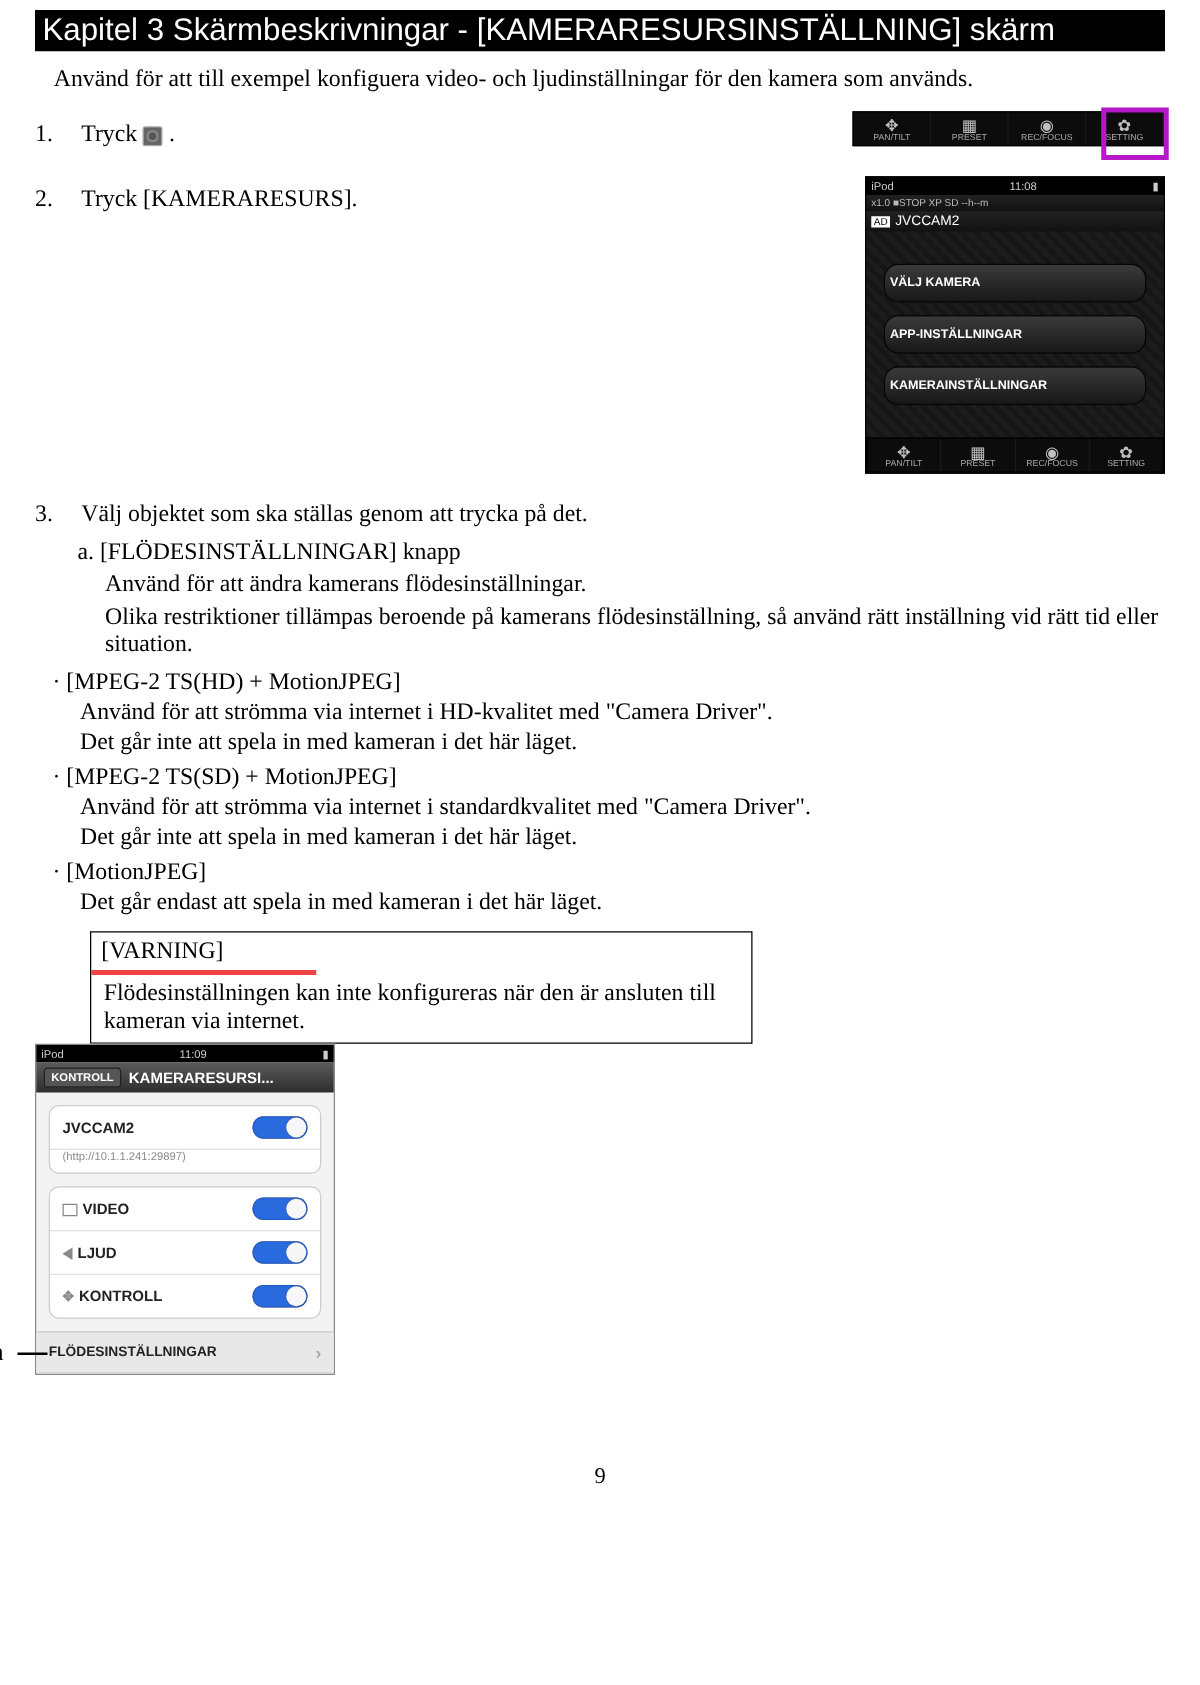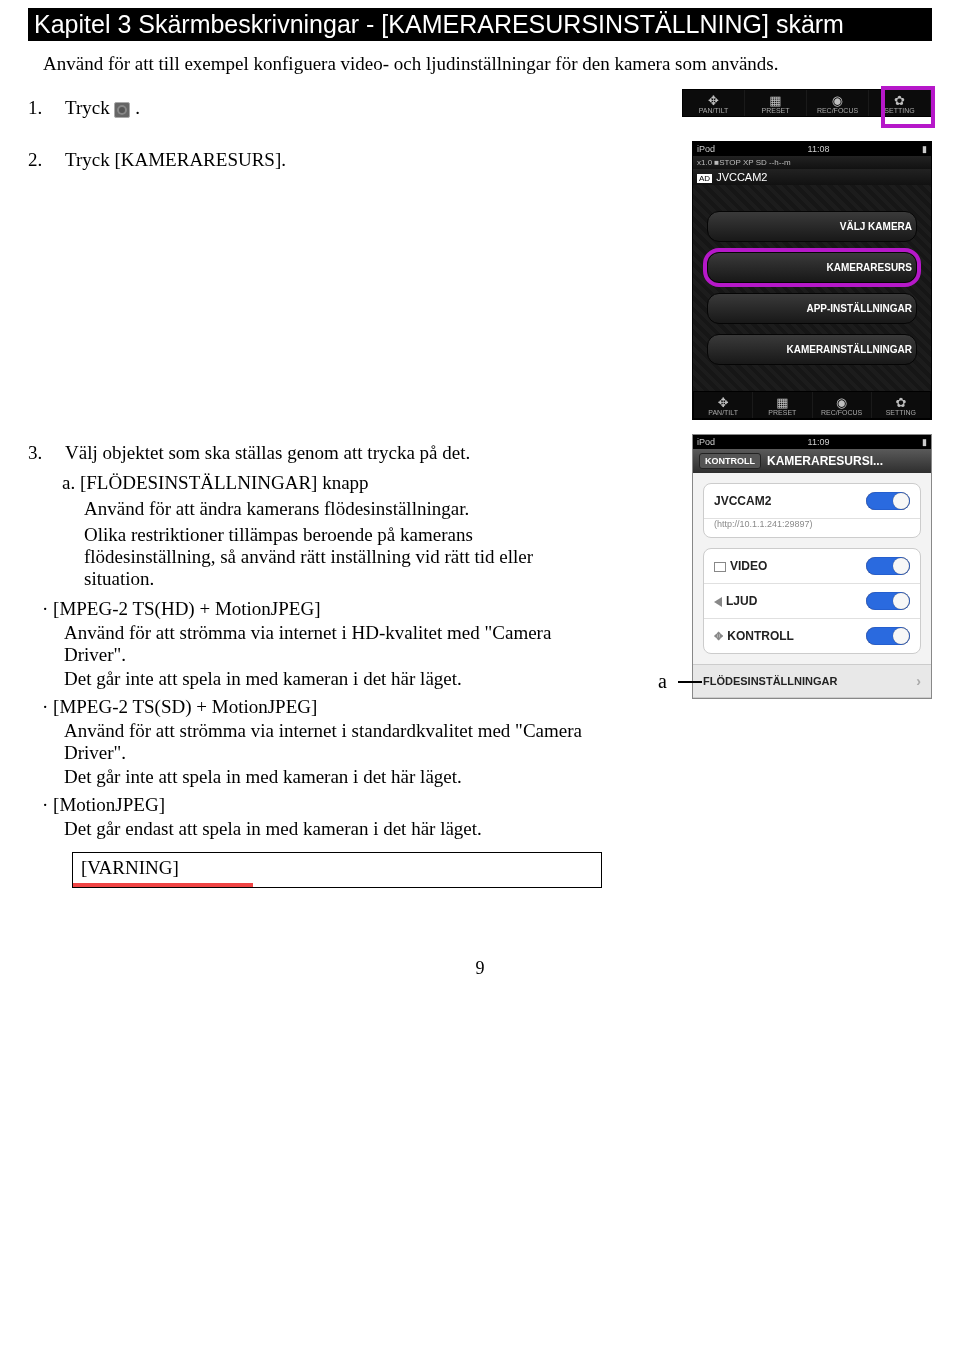--- a/index.html
+++ b/index.html
@@ -73,21 +73,21 @@
     font-size:9px; padding:2px 4px; }
   .info-line { font-size:8px; padding:2px 4px; color:#bbb; background:linear-gradient(#222,#111);}
   .info-line2 { font-size:11px; padding:2px 4px; color:#fff; background:linear-gradient(#222,#111);}
   .dark-area {
     background: repeating-linear-gradient(45deg,#161616 0 4px,#1c1c1c 4px 8px);
     padding: 16px 14px;
   }
   .menu-btn {
     background: linear-gradient(#3a3a3a,#181818);
     border:1px solid #050505; border-radius:12px;
-    color:#fff; font:bold 10px Arial; text-align:right;
+    color:#fff; font:bold 10px Arial; text-align:left;
     padding:9px 4px; margin:10px 0;
   }
   .menu-highlight { outline:4px solid #b618c9; }
   .phone .toolbar { width:100%; }
 
   
   .phone2 {
     width: 240px; background:#f3f3f3; border:1px solid #888;
     font: 11px Arial; color:#222;
   }
@@ -105,21 +105,21 @@
     display:inline-block; box-shadow: inset 0 0 1px #003; }
   .toggle::after { content:""; position:absolute; right:1px; top:1px; width:16px; height:16px;
     background:#f7f7f7; border-radius:50%; box-shadow:0 0 1px #555; }
   .label-row { background:#e8e8e8; font:bold 11px Arial; padding:8px 10px; display:flex;
     justify-content:space-between; align-items:center; border-top:1px solid #ccc; border-bottom:1px solid #ccc;}
   .pointer-a {
     position:absolute; left:-34px; top:0; font:20px "Times New Roman"; color:#000;
   }
   .phone2-wrap { position:relative; display:inline-block; }
 
-  .step3-wrap { margin-top: 6px; }
+  .step3-wrap { margin-top: 6px; flex-direction: column; }
   .step3-body .sub-a { margin: 6px 0 4px 34px; }
   .step3-body .sub-a .lab { }
   .step3-body .sub-a p { margin:4px 0 4px 22px; }
   .modes { margin: 8px 0 8px 14px; }
   .modes .mhead { margin: 6px 0 2px 0; }
   .modes p { margin: 2px 0 2px 22px; }
 
   .warn-box {
     border:1px solid #000; width:530px; margin:12px 0 0 44px; padding:0;
   }
@@ -188,21 +188,20 @@
           <span>iPod</span>
           <span>11:08</span>
           <span>▮</span>
         </div>
         <div class="info-line">x1.0           ■STOP XP SD  --h--m</div>
         <div class="info-line2">
           <span style="background:#fff;color:#000;font-size:8px;padding:0 2px;margin-right:4px;">AD</span><span>JVCCAM2</span>
         </div>
         <div class="dark-area">
           <div class="menu-btn">VÄLJ KAMERA</div>
-          <div class="menu-btn menu-highlight">KAMERARESURS</div>
           <div class="menu-btn">APP-INSTÄLLNINGAR</div>
           <div class="menu-btn">KAMERAINSTÄLLNINGAR</div>
         </div>
         <div class="toolbar">
           <div class="cell">
               <div class="glyph">✥</div>
               <div>PAN/TILT</div>
             </div>
           <div class="cell">
               <div class="glyph">▦</div>
@@ -237,20 +236,21 @@
         <p>Använd för att strömma via internet i HD-kvalitet med "Camera Driver".</p>
         <p>Det går inte att spela in med kameran i det här läget.</p>
         <div class="mhead">·  [MPEG-2 TS(SD) + MotionJPEG]</div>
         <p>Använd för att strömma via internet   i    standardkvalitet med "Camera Driver".</p>
         <p>Det går inte att spela in med kameran i det här läget.</p>
         <div class="mhead">·  [MotionJPEG]</div>
         <p>Det går endast att spela in med kameran i det här läget.</p>
       </div>
       <div class="warn-box">
         <div class="w-title">[VARNING]</div>
+        <div class="w-body">Flödesinställningen kan inte konfigureras när den är ansluten till kameran via internet.</div>
       </div>
     </div>
     <div class="img-col">
       <div class="phone2-wrap">
         <div class="phone2">
           <div class="status">
             <span>iPod</span>
             <span>11:09</span>
             <span>▮</span>
           </div>

